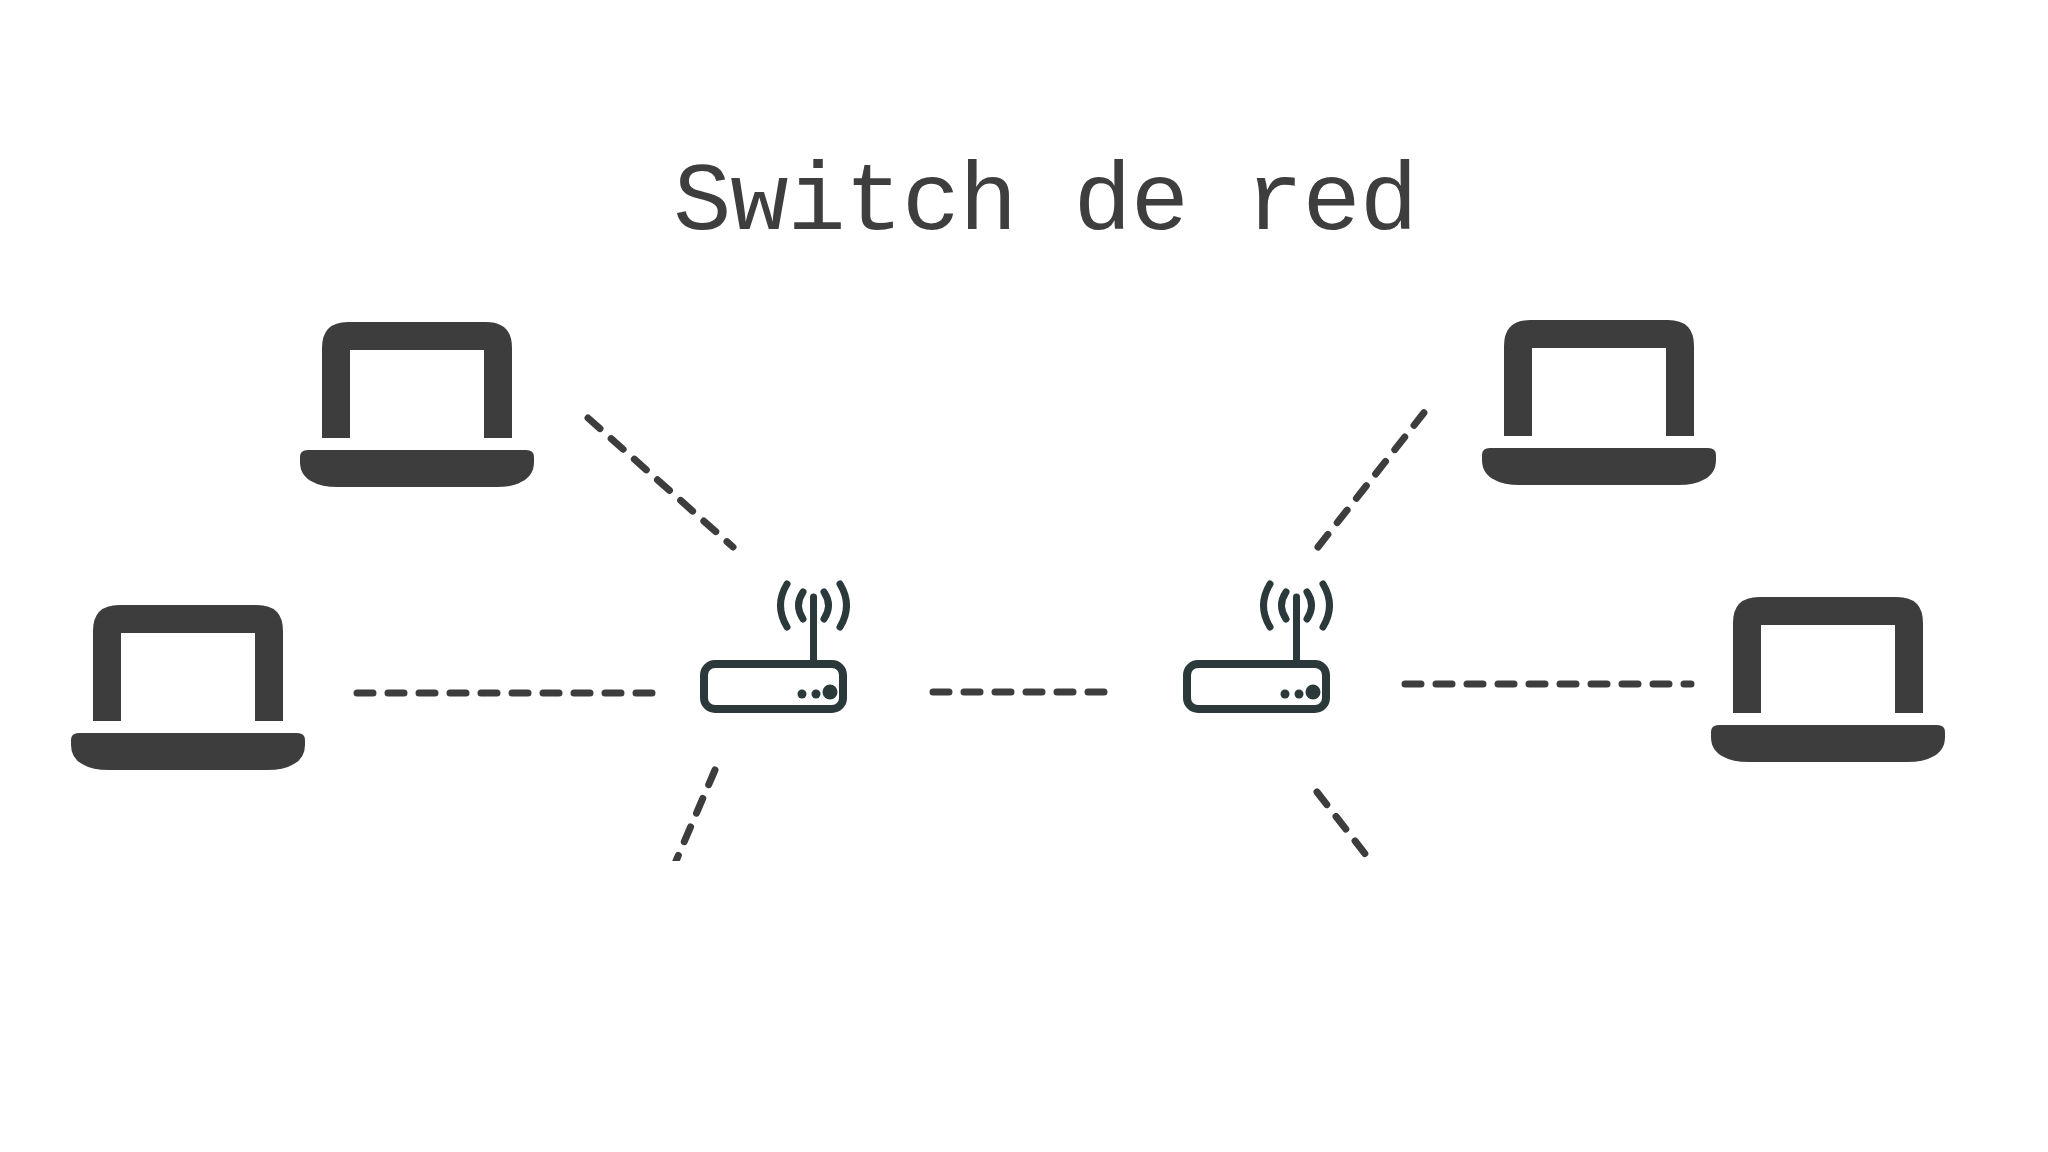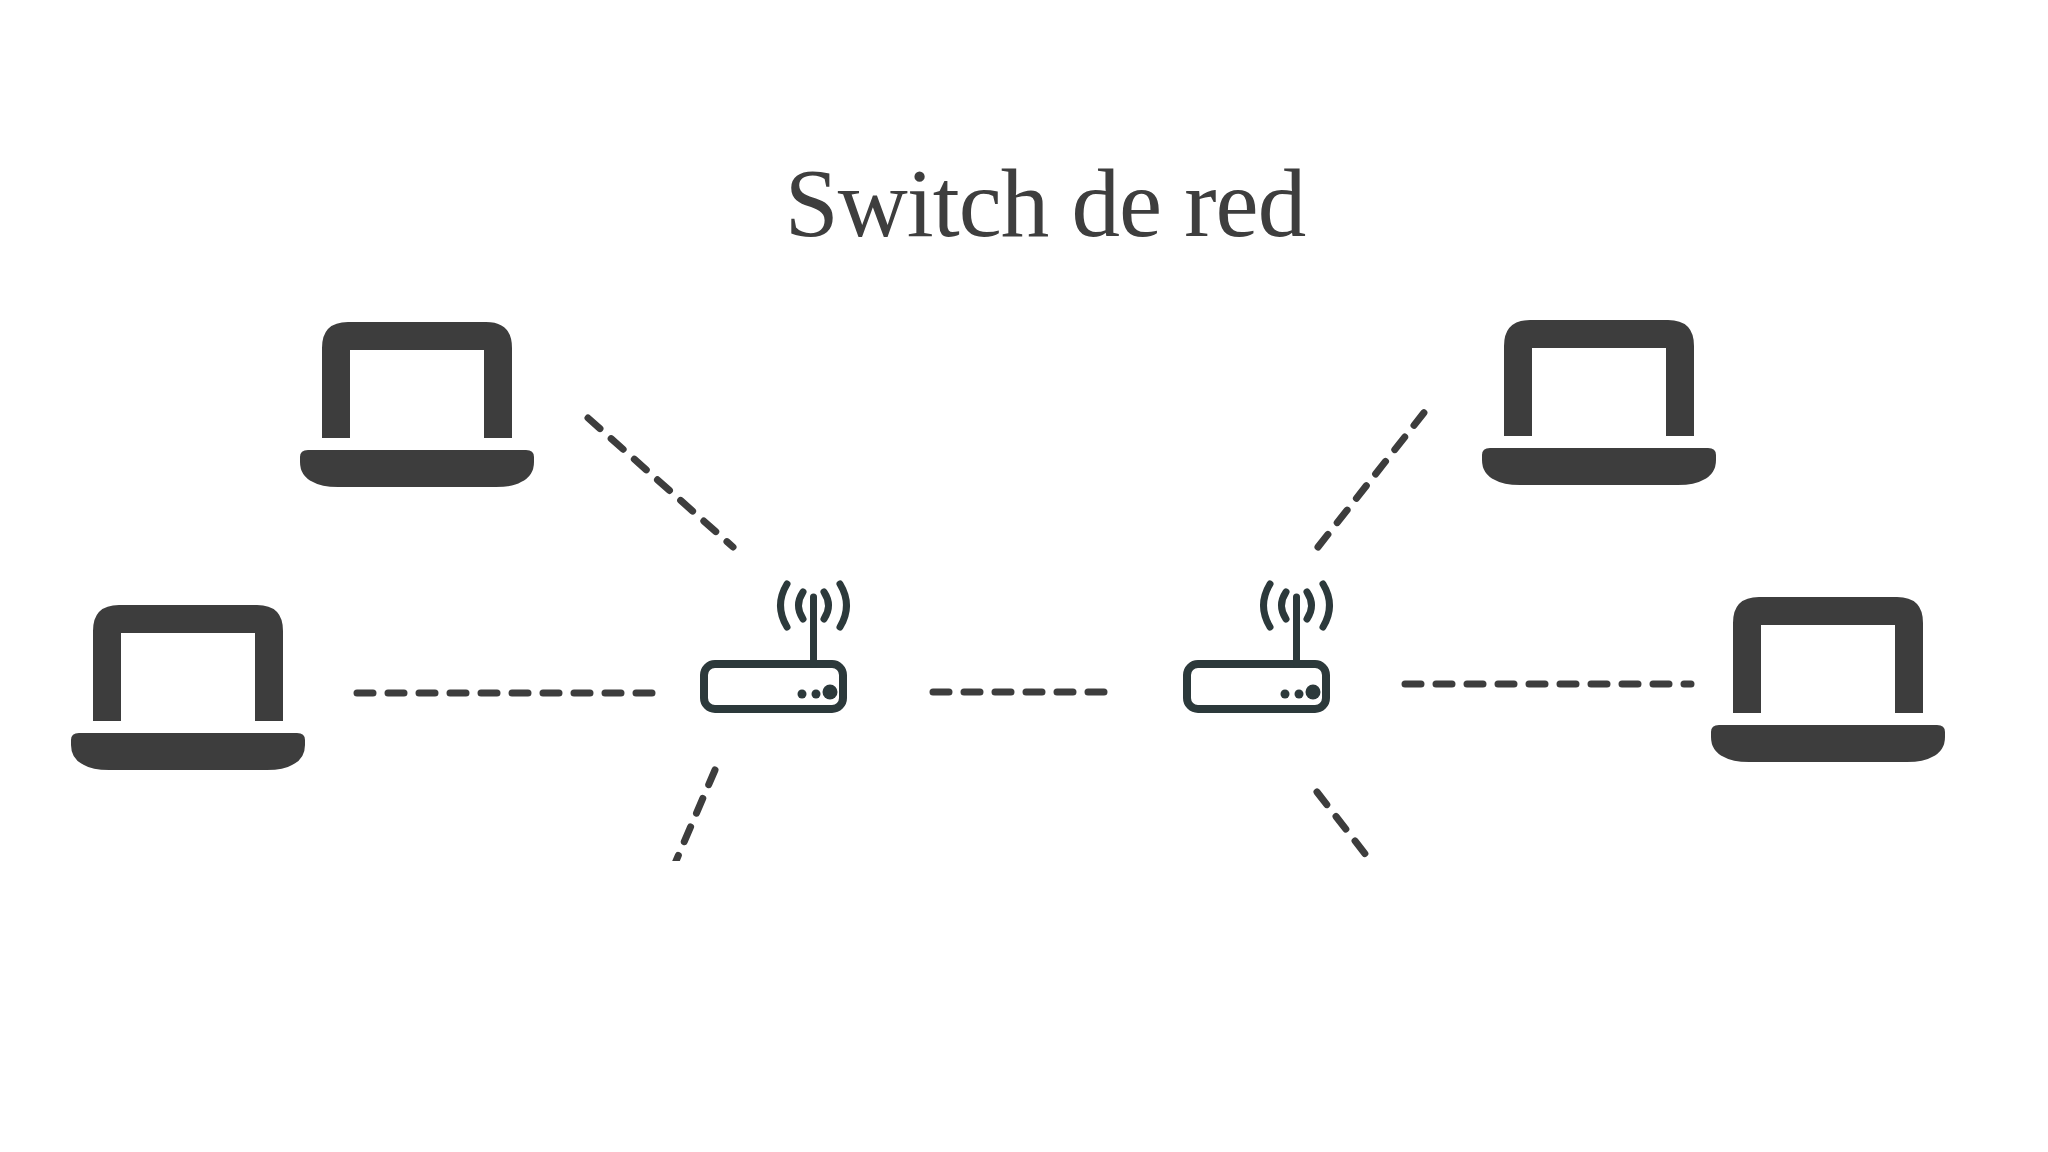--- a/index.html
+++ b/index.html
@@ -6,21 +6,21 @@
     margin: 0;
     padding: 0;
     background: #ffffff;
   }
   .canvas {
     position: relative;
     width: 2048px;
     height: 861px;
     background: var(--bg, #ffffff);
     overflow: hidden;
-    font-family: Liberation Serif, serif;
+    font-family: Liberation Mono, monospace;
   }
   .title {
     position: absolute;
     top: 148px;
     left: 0;
     width: 2090px;
     margin: 0;
     text-align: center;
     font-size: 97px;
     font-weight: 400;

